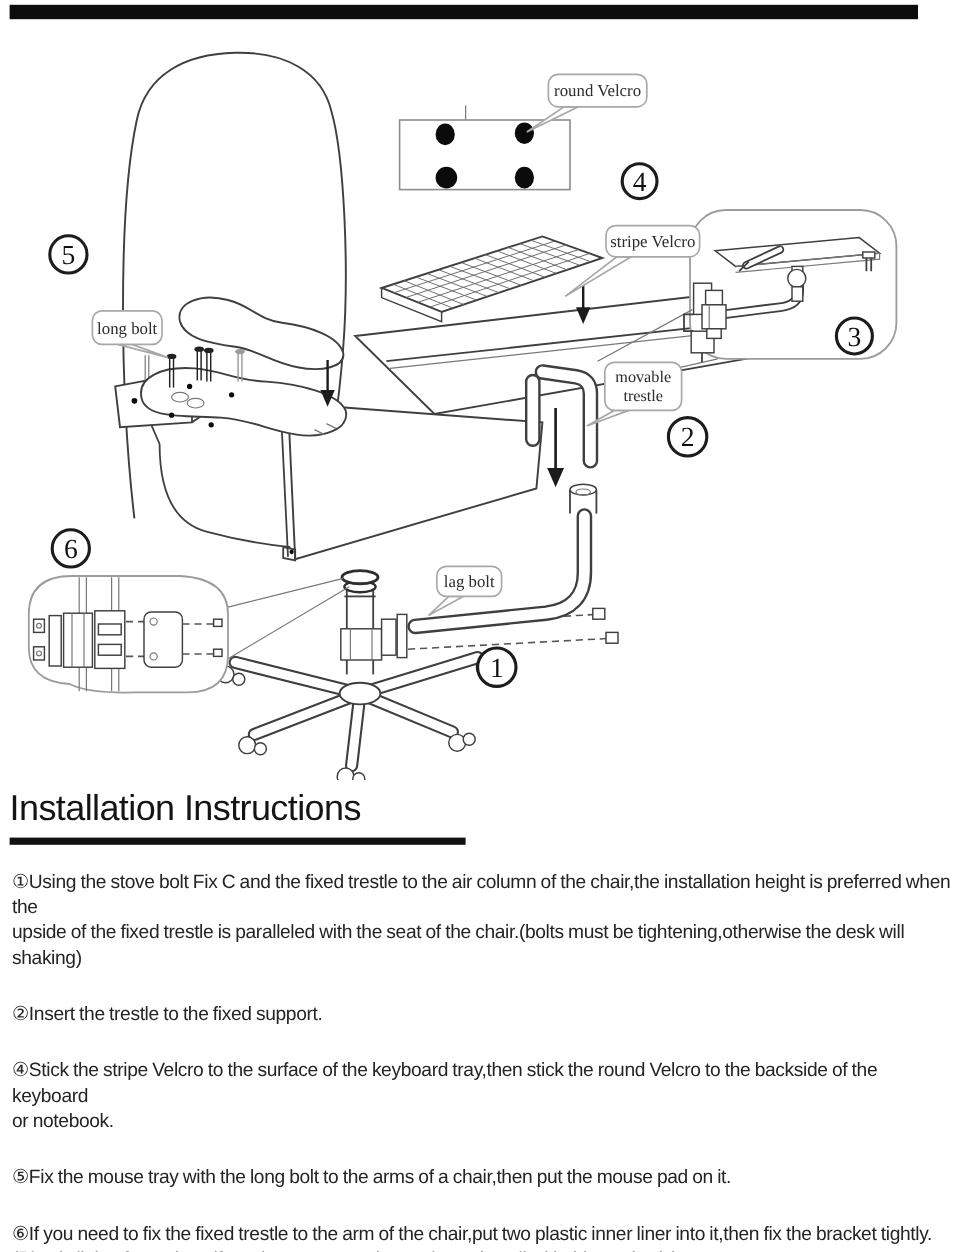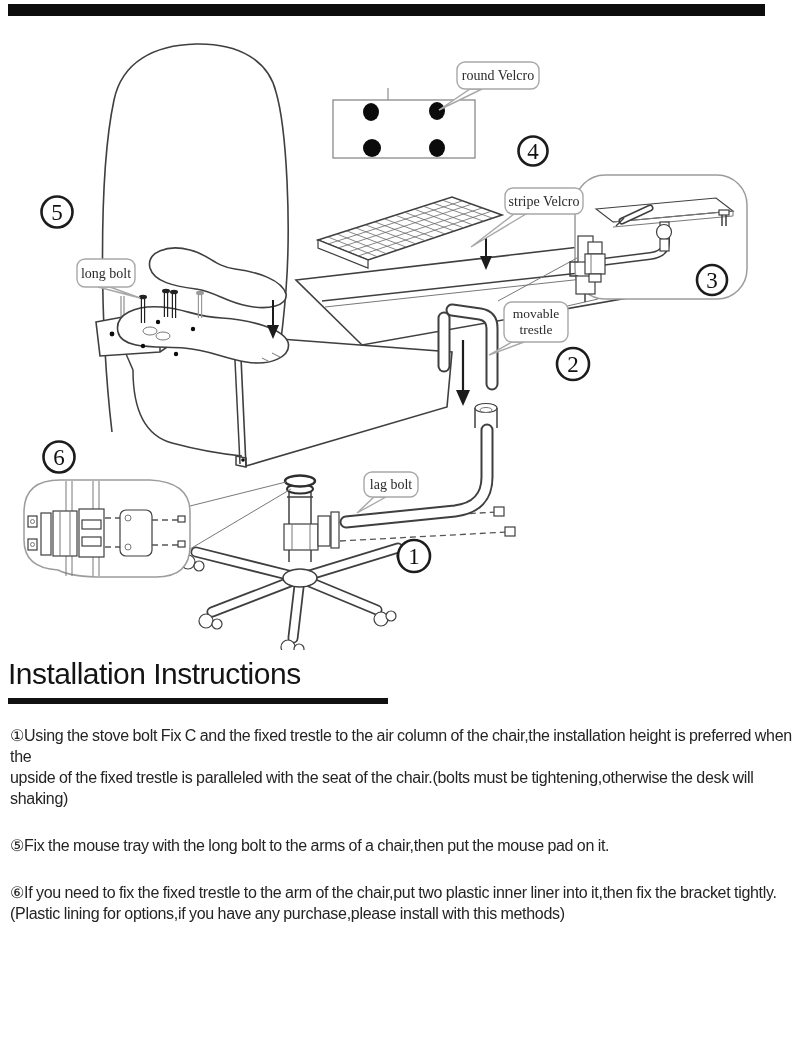--- a/index.html
+++ b/index.html
@@ -338,16 +338,19 @@
 </div>
 
 <div class="title-block">
   <h1 class="page-title">Installation Instructions</h1>
   <div class="title-rule"></div>
 </div>
 
 <div class="instructions">
   <p>①Using the stove bolt Fix C and the fixed trestle to the air column of the chair,the installation height is preferred when the
 upside of the fixed trestle is paralleled with the seat of the chair.(bolts must be tightening,otherwise the desk will shaking)</p>
+  <p>②Insert the trestle to the fixed support.</p>
+  <p>④Stick the stripe Velcro to the surface of the keyboard tray,then stick the round Velcro to the backside of the keyboard
+or notebook.</p>
   <p>⑤Fix the mouse tray with the long bolt to the arms of a chair,then put the mouse pad on it.</p>
   <p>⑥If you need to fix the fixed trestle to the arm of the chair,put two plastic inner liner into it,then fix the bracket tightly.
 (Plastic lining for options,if you have any purchase,please install with this methods)</p>
 </div>
 
 </body></html>

